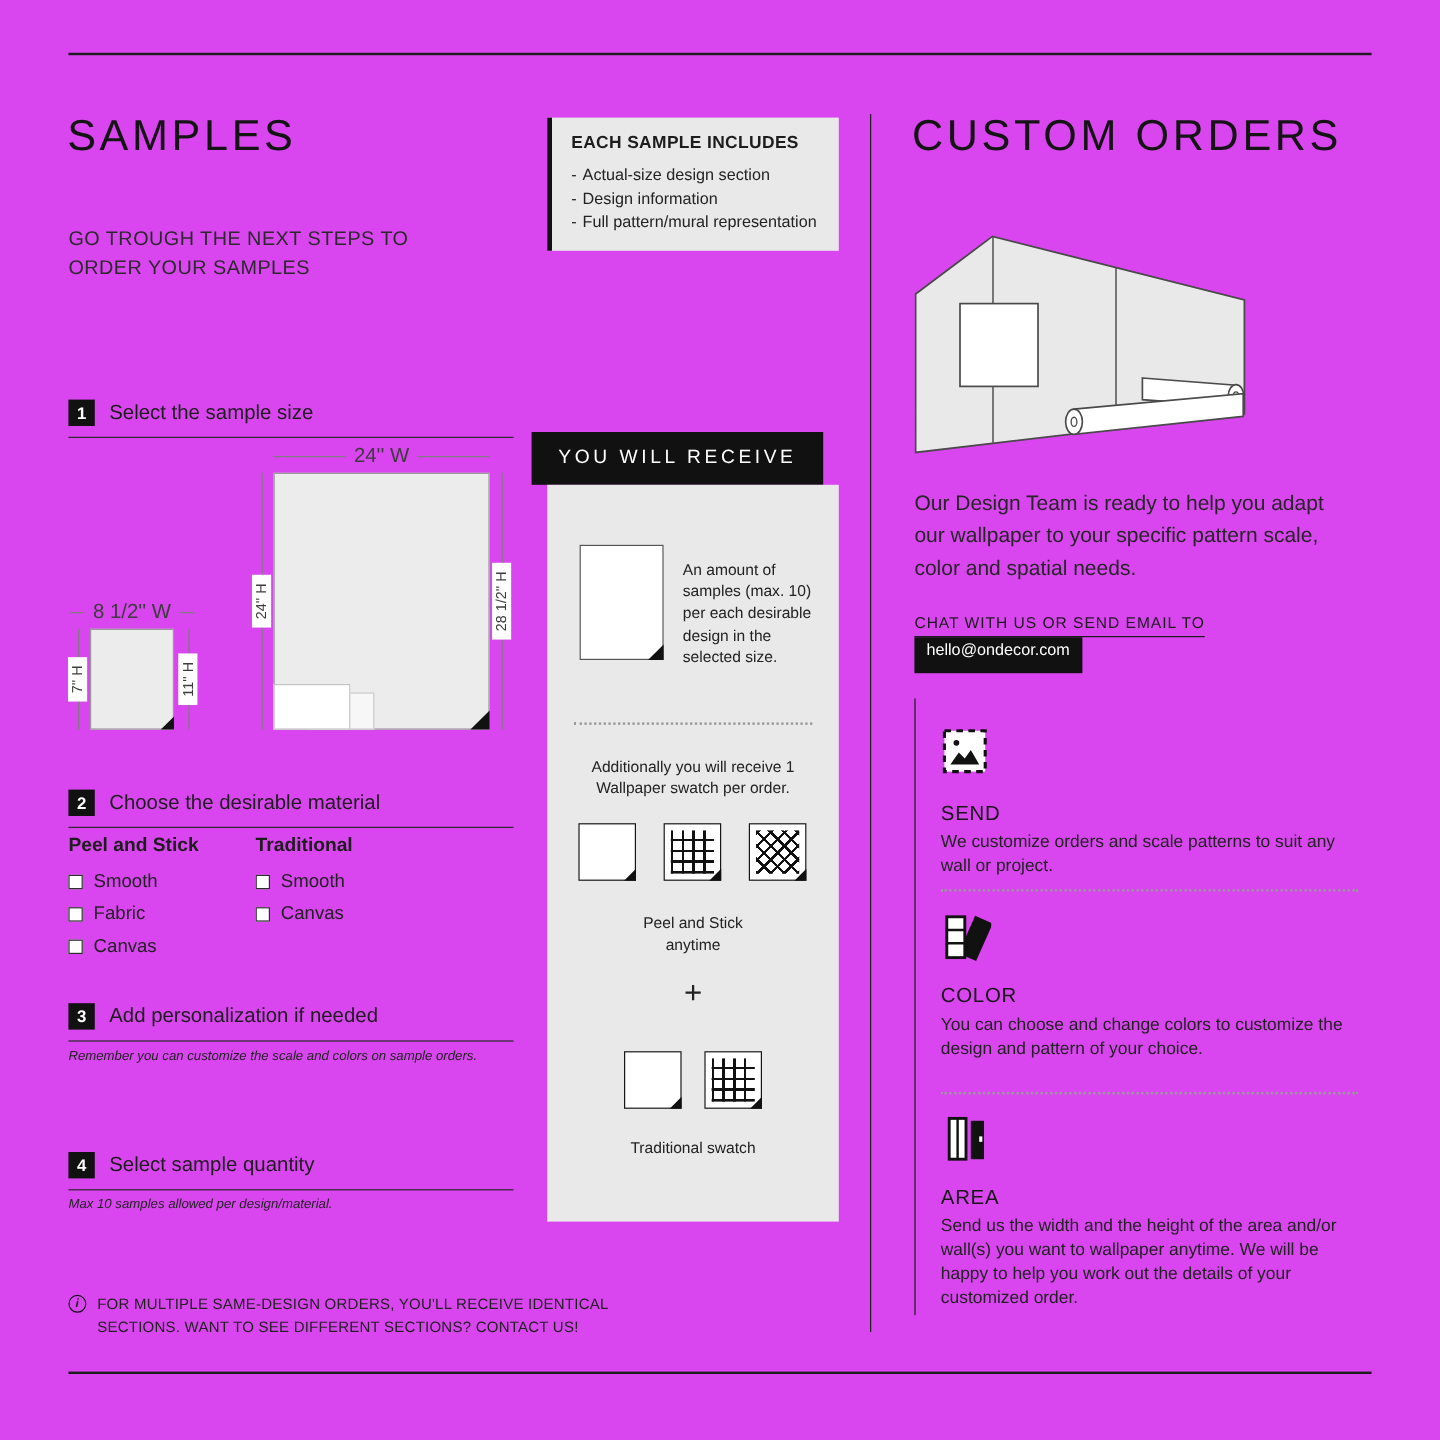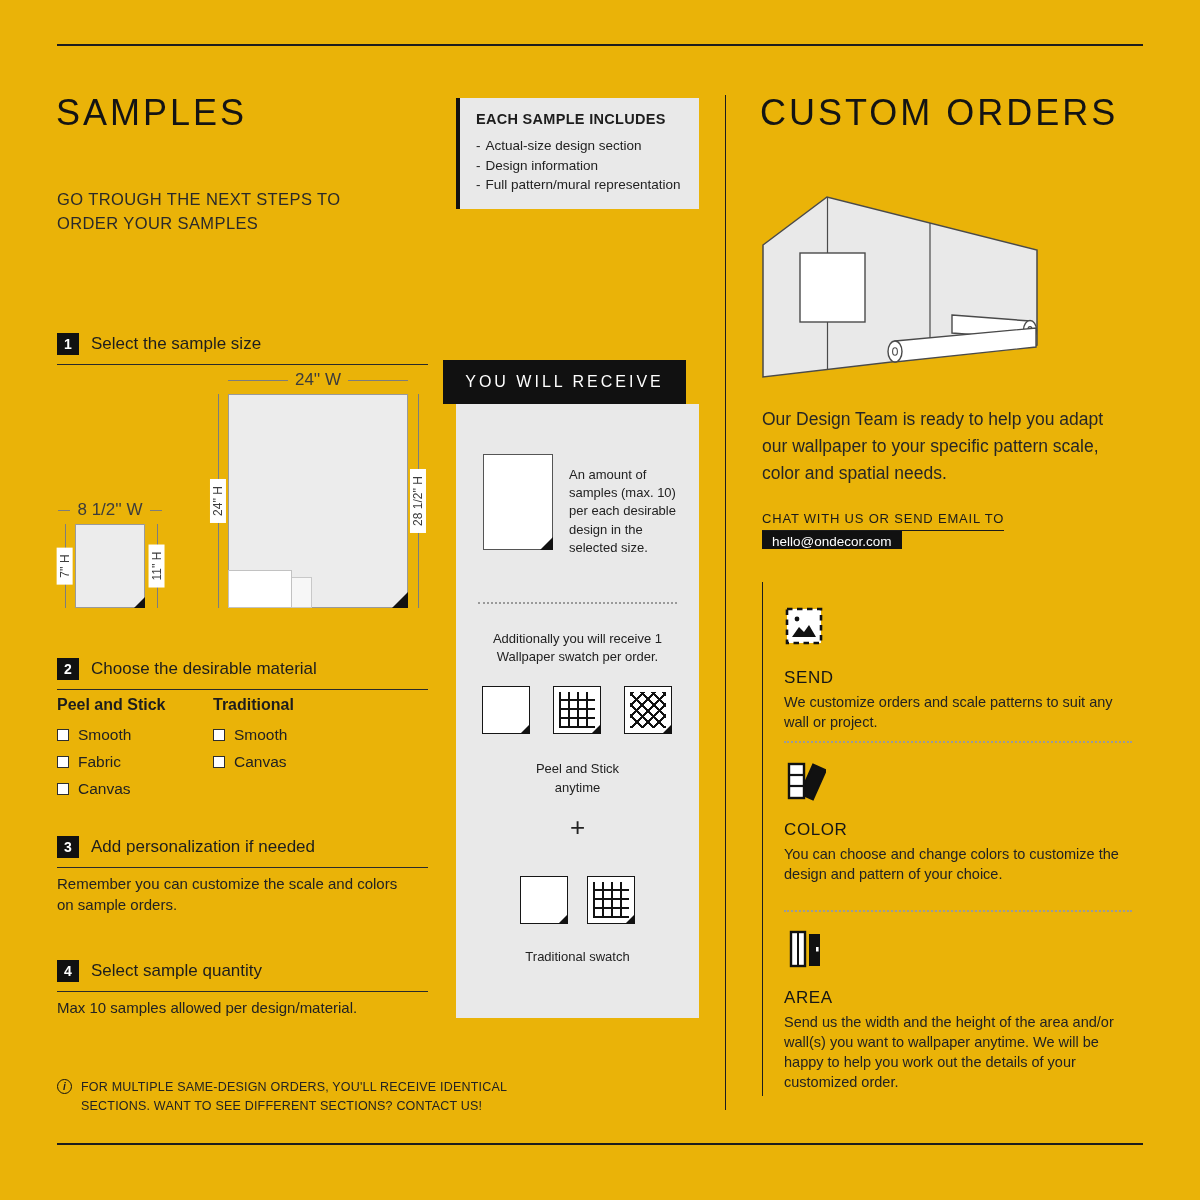--- a/index.html
+++ b/index.html
@@ -1,18 +1,18 @@
 <!DOCTYPE html>
 <html><head>
 <meta charset="utf-8">
 <style>
   * { margin:0; padding:0; box-sizing:border-box; }
   html,body { background:#fff; }
   body { font-family:"Liberation Sans", "DejaVu Sans", sans-serif; color:#1d1d1d; }
-  .page { position:relative; width:1200px; height:1200px; background:#eab308; overflow:hidden; }
+  .page { position:relative; width:1200px; height:1200px; background:#d946ef; overflow:hidden; }
   .abs { position:absolute; }
 
   .rule { position:absolute; left:57px; width:1086px; border-top:2px solid #1d1d1d; }
   .divider-v { position:absolute; border-left:1.5px solid #1d1d1d; }
 
   .big-title { position:absolute; font-size:36px; letter-spacing:3px; font-weight:400; color:#141414; }
 
   .intro { position:absolute; font-size:16.5px; letter-spacing:0.4px; line-height:1.45; color:#2a2a2a; }
 
   .step { position:absolute; left:57px; width:371px; display:flex; align-items:center; gap:12px;
@@ -37,21 +37,21 @@
   .vdim::before { content:''; position:absolute; left:50%; top:0; bottom:0; border-left:1px solid #7d7d7d; }
   .vdim span { position:relative; transform:rotate(-90deg); background:#fff; padding:1px 7px;
                font-size:12px; color:#3c3c3c; white-space:nowrap; }
 
   .mat-col { position:absolute; }
   .mat-title { font-size:16px; font-weight:700; margin-bottom:12px; }
   .opt { display:flex; align-items:center; gap:9px; margin-bottom:9px; }
   .cb { width:12px; height:12px; border:1.5px solid #2e2e2e; background:#fff; flex:0 0 12px; }
   .opt-label { font-size:15.5px; color:#222; }
 
-  .note { position:absolute; font-size:15px; line-height:1.4; color:#222; }
+  .note { position:absolute; font-size:11px; line-height:1.4; color:#222;font-style:italic; }
 
   .footnote { position:absolute; display:flex; gap:9px; font-size:12.5px; line-height:1.5;
               letter-spacing:0.2px; color:#222; }
   .info-circle { width:15px; height:15px; border:1.3px solid #111; border-radius:50%; flex:0 0 15px;
                  display:flex; align-items:center; justify-content:center; font-size:10px;
                  font-style:italic; font-weight:700; margin-top:1px; }
 
   .includes-box { position:absolute; background:#e9e9e9; border-left:4px solid #111;
                   padding:13px 12px 14px 16px; }
   .includes-title { font-size:14.5px; font-weight:700; letter-spacing:0.3px; margin-bottom:9px; }
@@ -73,21 +73,21 @@
   .pattern-cross { background-image:
       repeating-linear-gradient(45deg, #111 0 2px, transparent 2px 8px),
       repeating-linear-gradient(-45deg, #111 0 2px, transparent 2px 8px); }
   .swatch-label { position:absolute; width:120px; text-align:center; font-size:13px; line-height:1.45;
                   color:#222; left:50%; transform:translateX(-50%); }
   .plus-sign { position:absolute; width:100%; text-align:center; font-size:26px; font-weight:400; color:#222; }
 
   .custom-intro { position:absolute; font-size:17.5px; line-height:1.55; color:#262626; }
   .contact-label { position:absolute; font-size:13px; letter-spacing:0.8px; color:#1b1b1b;
                    border-bottom:1.3px solid #1b1b1b; padding-bottom:4px; }
-  .email-chip { position:absolute; background:#111; color:#fff; font-size:13.5px; padding:3px 10px 0; }
+  .email-chip { position:absolute; background:#111; color:#fff; font-size:13.5px; padding:3px 10px 12px; }
 
   .feat-name { position:absolute; font-size:17px; letter-spacing:0.6px; color:#161616; }
   .feat-text { position:absolute; font-size:14.5px; line-height:1.38; color:#222; }
   .feat-icon { position:absolute; }
 </style>
 </head>
 <body>
 
 <div class="page">
 

